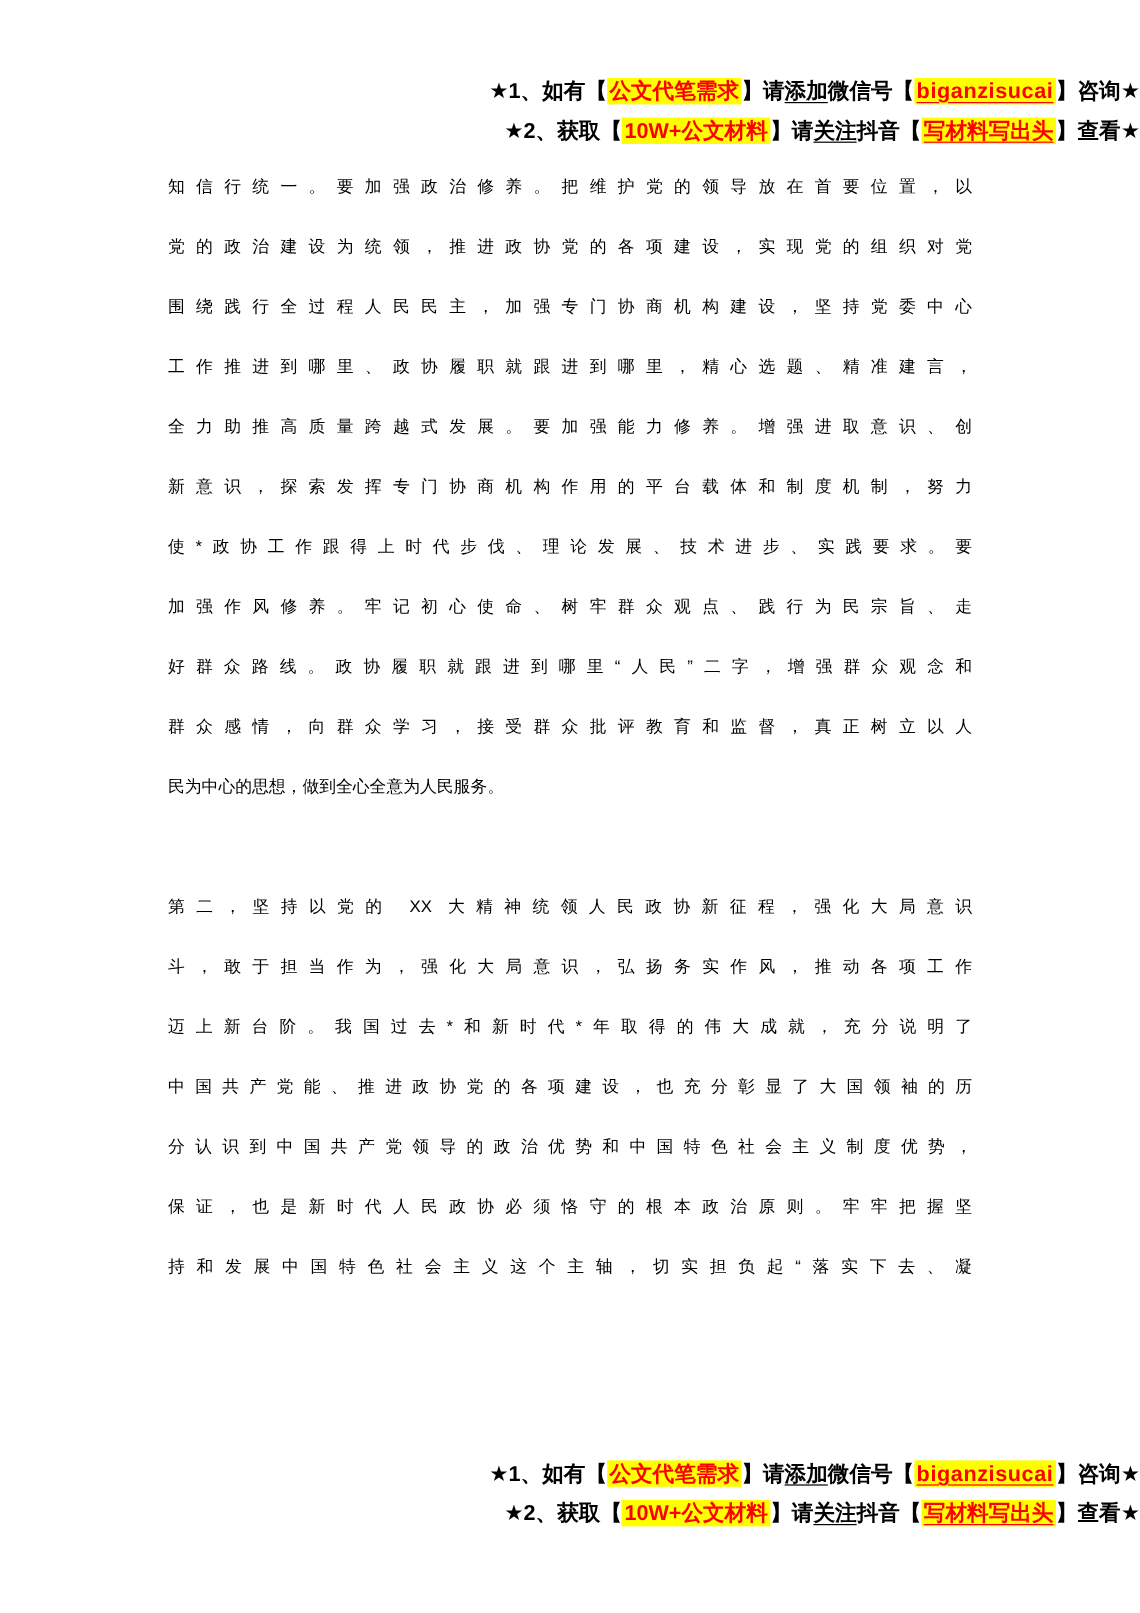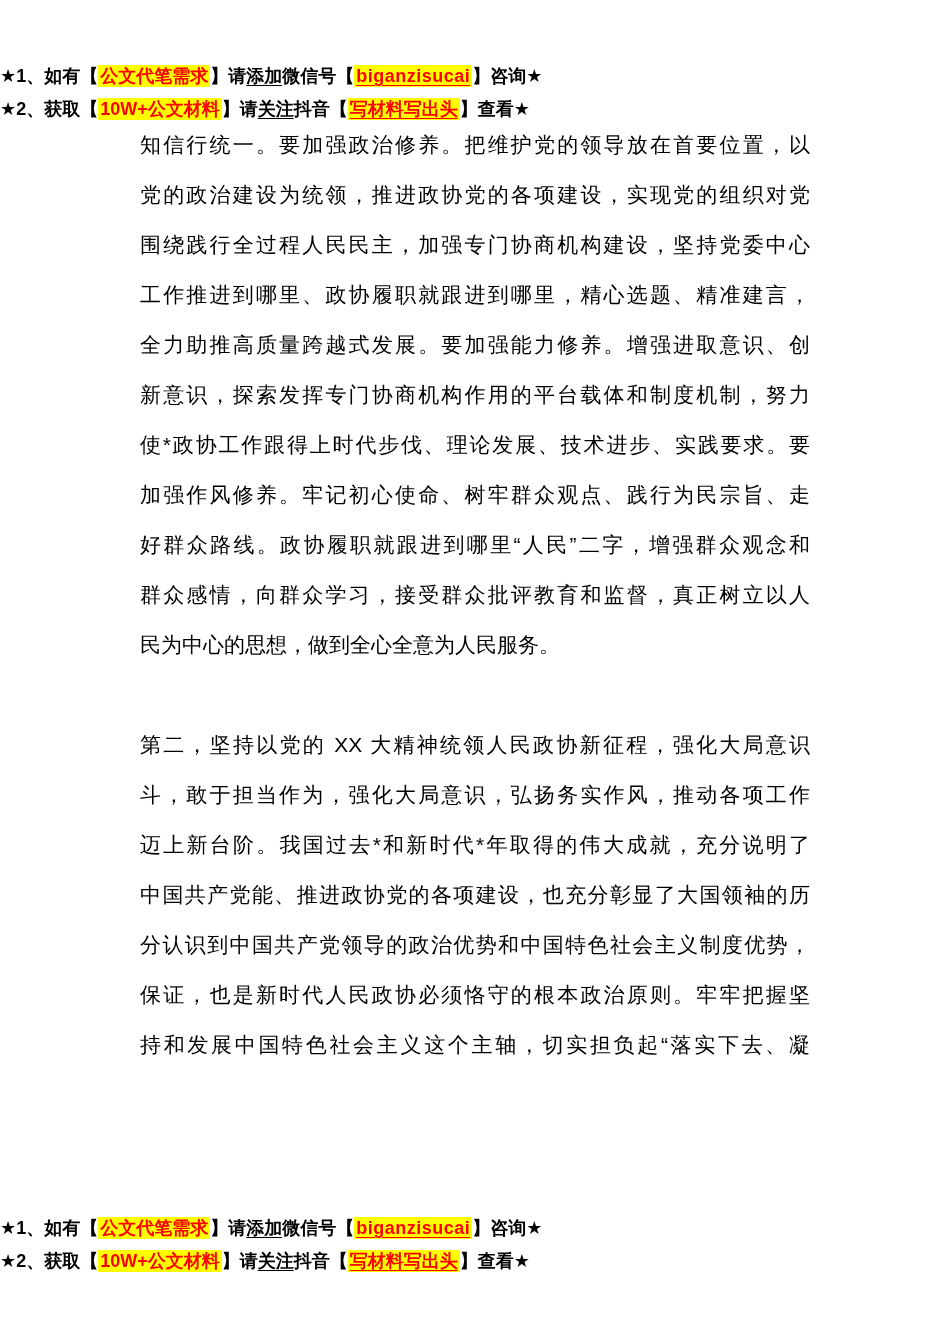--- a/index.html
+++ b/index.html
@@ -6,39 +6,39 @@
   .page{
     position:relative;
     width:950px;height:1344px;
     background:#ffffff;
     font-family:"Liberation Sans","DejaVu Sans",sans-serif;
     color:#000;
     overflow:hidden;
   }
   .banner{
     position:absolute;left:0;right:0;
-    text-align:left;
+    text-align:right;
     font-size:18px;
     font-weight:bold;
     color:#000;
   }
   .banner-top{top:60px;}
   .banner-bottom{top:1212px;}
   .banner-line{line-height:33px;height:33px;}
   .hl{
     background:#ffff00;
     color:#ff0000;
     padding:1px 2px;
   }
   .ul{text-decoration:underline;text-underline-offset:3px;}
   .latin{font-family:"Liberation Sans","DejaVu Sans",sans-serif;letter-spacing:.5px;}
   .doc-body{
     position:absolute;
-    top:120px;left:140px;width:670px;
-    font-size:21px;
+    top:130px;left:140px;width:670px;
+    font-size:14px;
     color:#000;
   }
   .para{margin:0;}
   .para2{margin-top:50px;}
   .line{
     height:50px;
     line-height:50px;
     text-align:justify;
     text-align-last:justify;
     white-space:normal;

